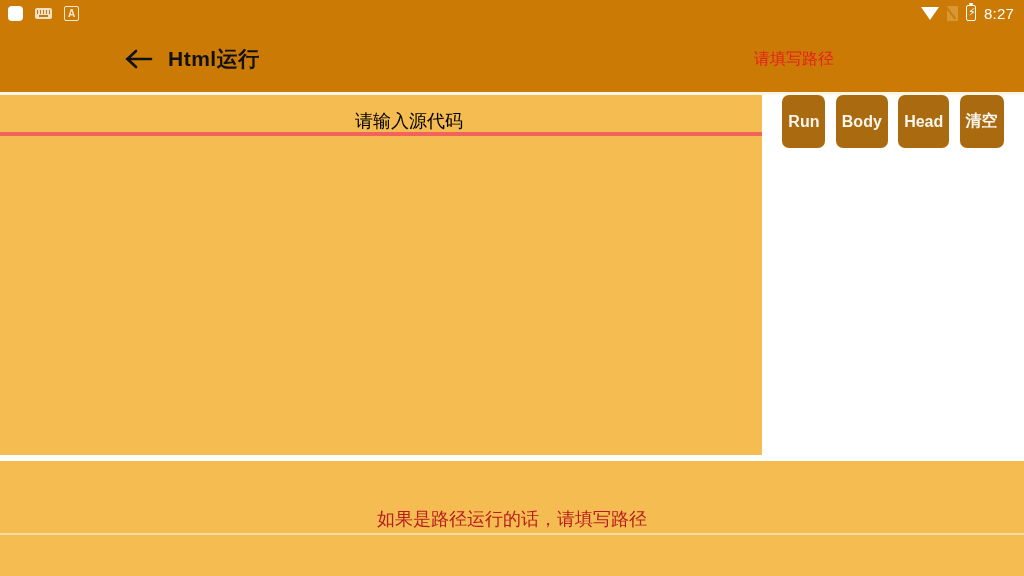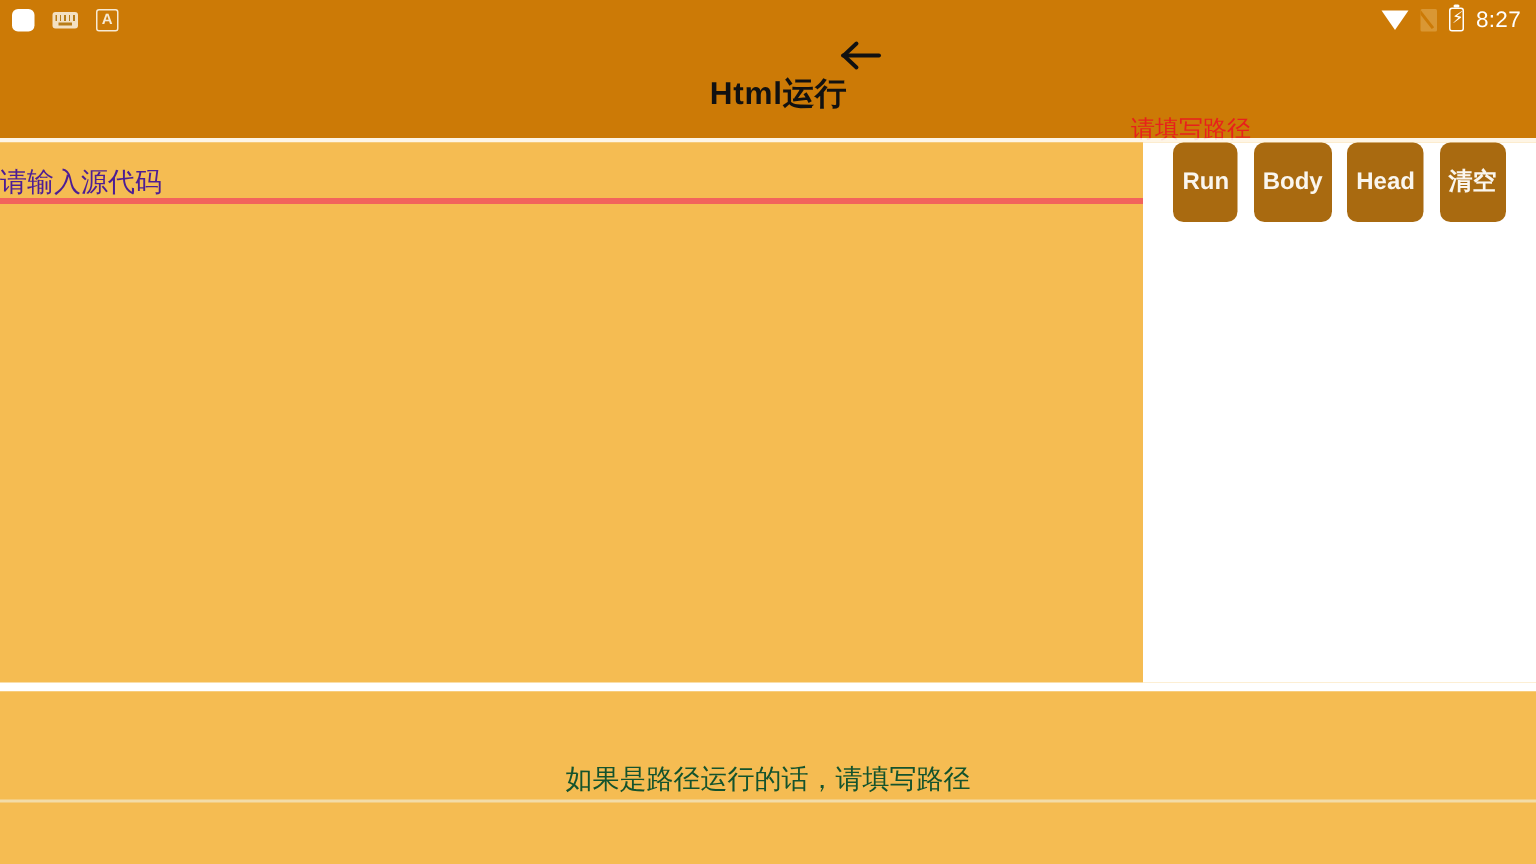--- a/index.html
+++ b/index.html
@@ -140,21 +140,20 @@
   
   .appbar {
     position: absolute;
     top: 26px; left: 0;
     width: 1024px;
     height: 66px;
     background: #CC7A06;
     display: flex;
     align-items: center;
     box-sizing: border-box;
-    flex-direction: column;
   }
   .appbar .back {
     margin-left: 124px;
     width: 30px; height: 30px;
     display: flex;
     align-items: center;
     justify-content: center;
     color: #111111;
   }
   .appbar .title {
@@ -184,23 +183,24 @@
     position: absolute;
     top: 95px; left: 0;
     width: 762px;
     height: 360px;
     background: #F5BC52;
   }
   .editor .hint {
     position: absolute;
     top: 14px; left: 0;
     width: 762px;
-    text-align: left;
-    color: #4c1d95;
+    text-align: center;
+    color: #000000;
     font-size: 18px;
+    padding-left: 28px;
   }
   .editor .underline {
     position: absolute;
     top: 37px; left: 0;
     width: 762px;
     height: 4px;
     background: #F2635C;
   }
 
   
@@ -248,21 +248,21 @@
     top: 461px; left: 0;
     width: 1024px;
     height: 115px;
     background: #F5BC52;
   }
   .pathfield .hint {
     position: absolute;
     top: 46px; left: 0;
     width: 1024px;
     text-align: center;
-    color: #14532d;
+    color: #b91c1c;
     font-size: 18px;
   }
   .pathfield .underline {
     position: absolute;
     top: 72px; left: 0;
     width: 1024px;
     height: 2px;
     background: #F3DCA8;
   }
 </style>

